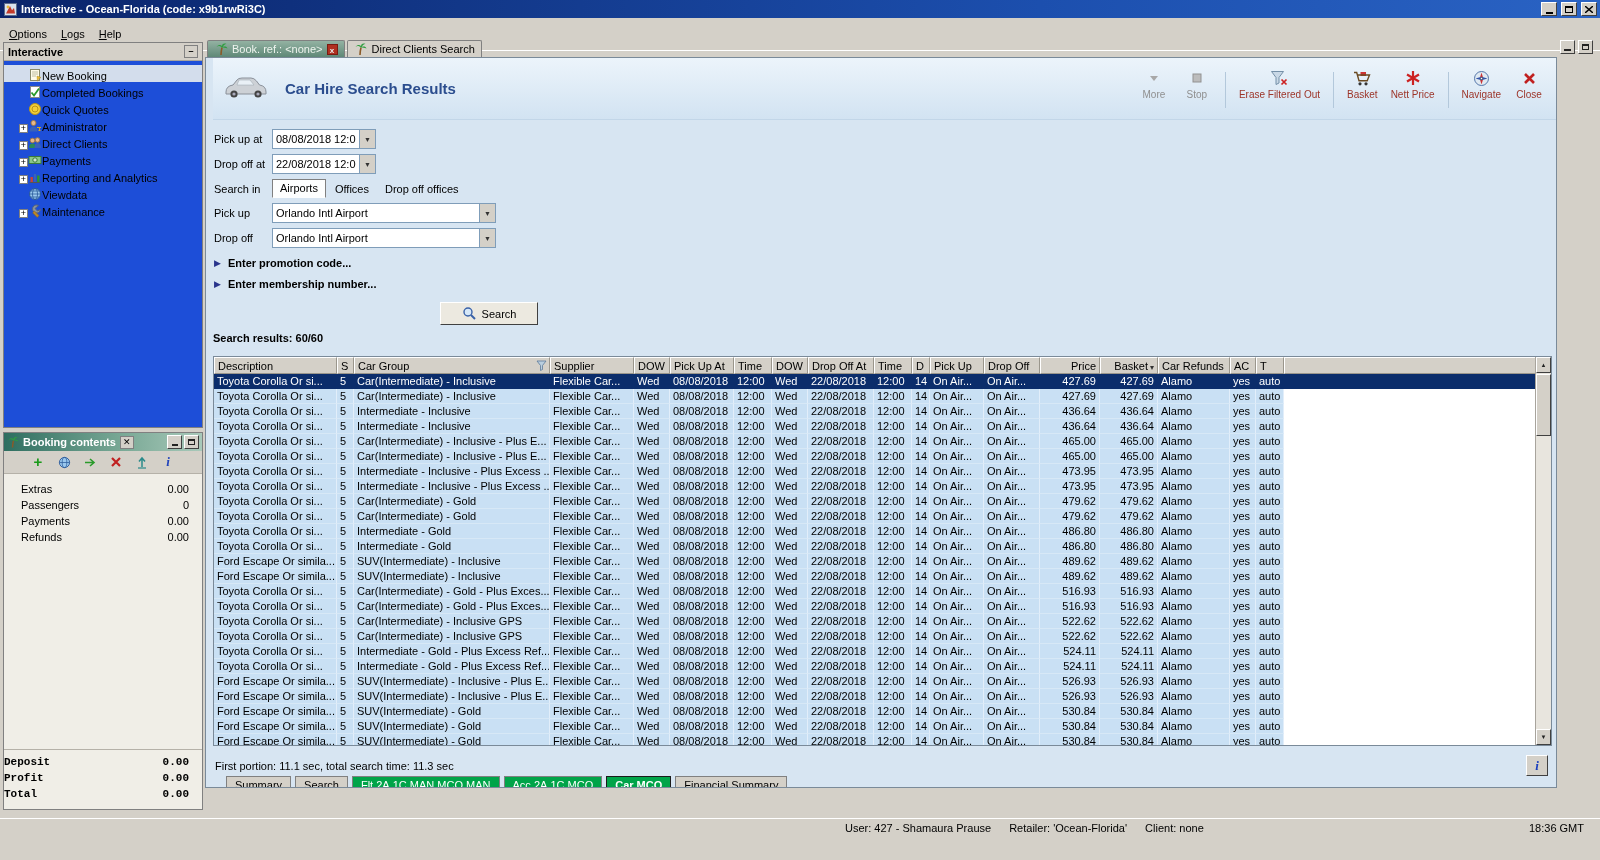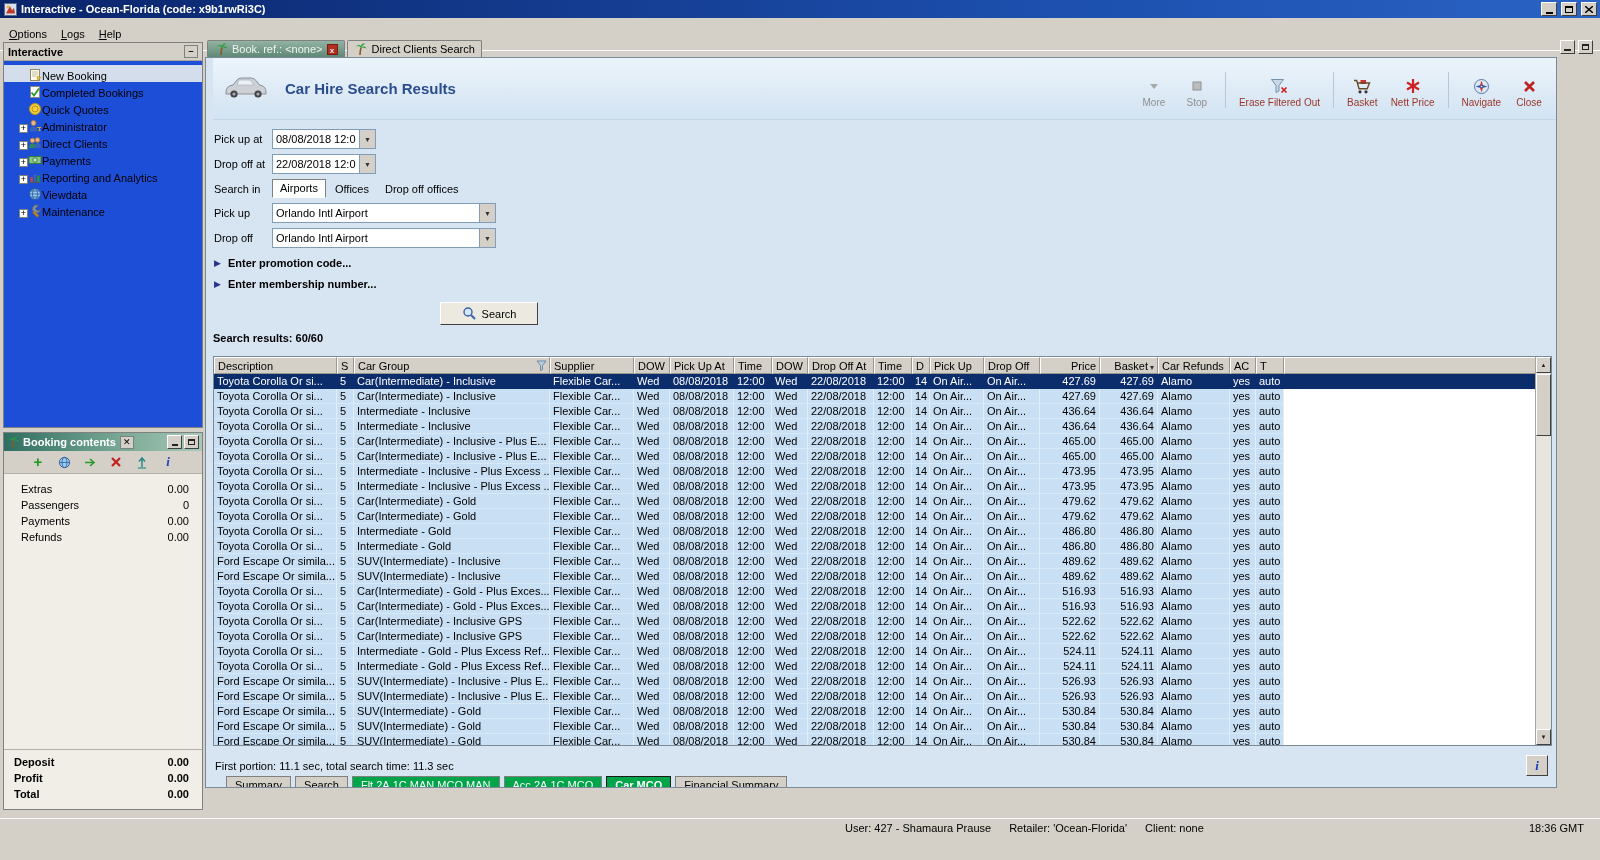--- a/index.html
+++ b/index.html
@@ -54,39 +54,39 @@
   .bc-titlebar { height:18px; background:linear-gradient(90deg,#2e6e60,#7aa996 60%,#a9c9ba);
     color:#fff; font-weight:bold; display:flex; align-items:center; gap:4px; padding:0 3px; flex:0 0 auto; }
   .bc-x { width:14px; height:13px; background:#d4d0c8; color:#000; border:1px solid #808080;
     font-size:9px; line-height:11px; text-align:center; font-weight:normal; }
   .bc-winbtns { margin-left:auto; display:flex; gap:2px; }
   .bc-toolbar { height:23px; background:#d4d0c8; border-bottom:1px solid #b5b1a8;
     display:flex; align-items:center; justify-content:center; gap:12px; flex:0 0 auto; }
   .bc-body { flex:1; padding:7px 0 0 0; display:flex; flex-direction:column; }
   .bc-row { display:flex; height:16px; align-items:center; padding:0 13px 0 17px; }
   .bc-row .lab { flex:1; }
-  .bc-totals { margin-top:auto; border-top:1px solid #b5b1a8; padding:4px 13px 7px 10px; font-weight:bold; }
+  .bc-totals { margin-top:auto; border-top:1px solid #b5b1a8; padding:4px 13px 7px 0; font-weight:bold;font-family:Liberation Mono, monospace; }
   .bc-trow { display:flex; height:16px; align-items:center; }
   .bc-trow .lab { flex:1; }
 
   
   .doc-tabs { height:18px; display:flex; align-items:flex-end; gap:2px; padding-left:2px; flex:0 0 auto; }
   .doc-tab { height:17px; display:flex; align-items:center; gap:4px; padding:0 6px;
     border:1px solid #808080; border-bottom:none; border-radius:2px 2px 0 0; background:#d4d0c8; white-space:nowrap; }
   .doc-tab.active { background:linear-gradient(#93b2a2,#5f8877); color:#eef4ee; }
   .tab-close { font-weight:bold; color:#e8e8e8; background:#b03020; width:11px; height:11px;
     font-size:8px; line-height:11px; text-align:center; border:1px solid #7a1a10; }
 
   
   .doc-body { flex:1; border:1px solid #7a8a99; background:#d7e5f2; display:flex; flex-direction:column; overflow:hidden; }
 
   .page-header { height:62px; flex:0 0 auto; display:flex; align-items:center; padding:0 12px 0 10px;
     background:linear-gradient(#ecf4fb,#d2e3f2); border-bottom:1px solid #c2d6e8;margin-left:7px; }
   .page-title { font-size:15px; font-weight:bold; color:#2b4d8e; margin-left:16px; white-space:nowrap; }
-  .hdr-toolbar { display:flex; align-items:flex-end; gap:13px; margin-left:auto; }
+  .hdr-toolbar { display:flex; align-items:flex-start; gap:13px; margin-left:auto; }
   .hdr-item { display:flex; flex-direction:column; align-items:center; gap:2px; min-width:30px;
     color:#9c3428; font-size:10px; text-align:center; white-space:nowrap; }
   .hdr-item.disabled { color:#8f8f8f; }
   .hdr-item .ic { width:20px; height:18px; }
   .hdr-sep { width:1px; height:36px; background:#b3c8db; margin-top:3px; }
 
   
   .form { padding:9px 0 0 8px; flex:0 0 auto; }
   .frow { display:flex; align-items:center; margin-bottom:5px; }
   .flabel { width:58px; flex:0 0 58px; }

